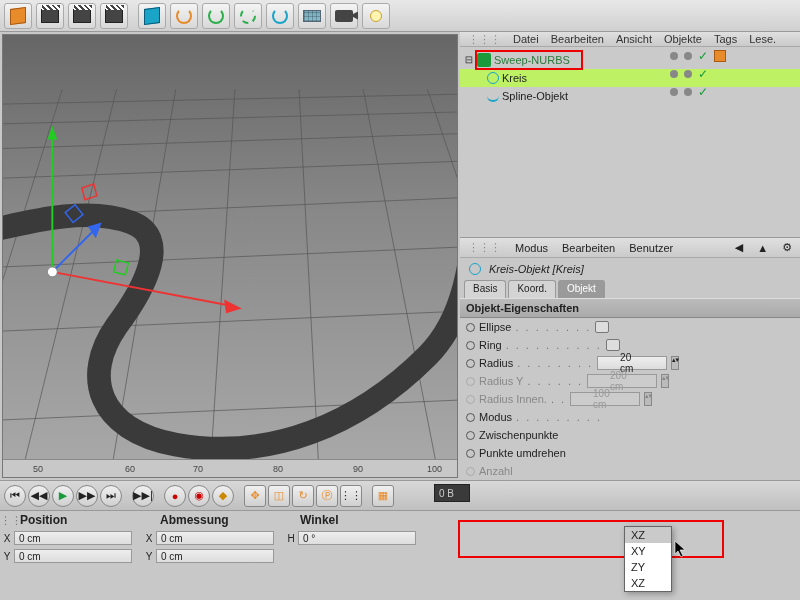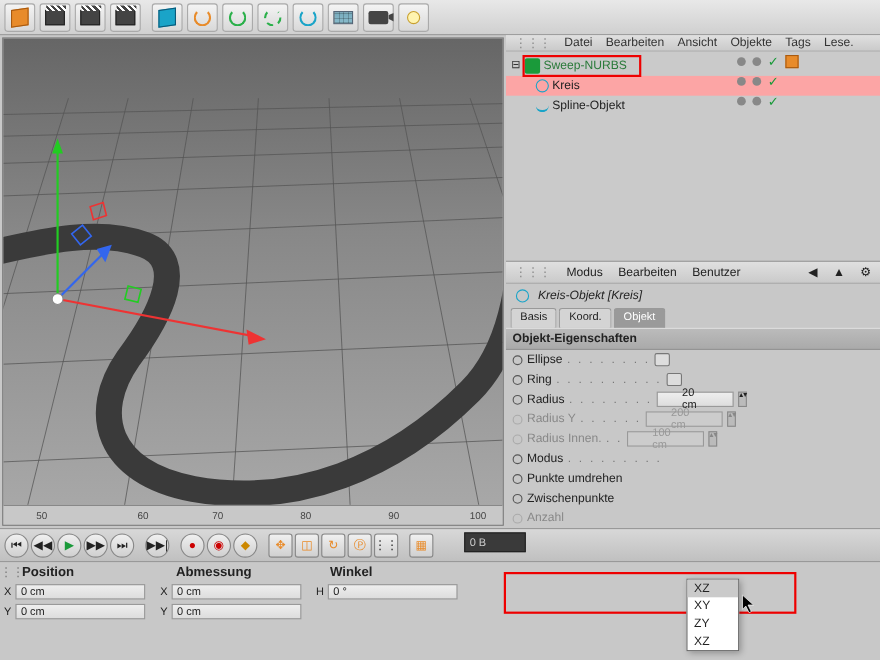--- a/index.html
+++ b/index.html
@@ -64,21 +64,21 @@
   .dropdown div{padding:2px 6px;font-size:11px;}
   .dropdown .sel{background:#cacaca;}
   .dd-hl{position:absolute;left:458px;top:520px;width:266px;height:38px;border:2px solid #e00;pointer-events:none;z-index:19;}
   .cursor{position:absolute;left:674px;top:540px;z-index:30;}
   
   .transport{height:30px;background:linear-gradient(#d8d8d8,#c0c0c0);display:flex;align-items:center;gap:2px;padding:0 4px;border-top:1px solid #999;}
   .tbtn2{width:22px;height:22px;border:1px solid #888;border-radius:11px;background:linear-gradient(#f0f0f0,#d0d0d0);display:flex;align-items:center;justify-content:center;font-size:11px;}
   .tbtn2.play{color:#1a9a3a;}
   .tbtn2.rec{color:#c00;}
   .tbtn2.sq{border-radius:3px;}
-  .framebox{width:56px;height:18px;background:#3a3a3a;color:#ccc;border:1px solid #222;display:flex;align-items:center;padding:0 4px;margin:0 4px;font-size:10px;}
+  .framebox{width:36px;height:18px;background:#3a3a3a;color:#ccc;border:1px solid #222;display:flex;align-items:center;padding:0 4px;margin:0 16px;font-size:10px;}
   
   .coords{height:56px;background:#c8c8c8;border-top:1px solid #999;display:flex;flex-direction:column;}
   .chead{height:18px;display:flex;align-items:center;}
   .chead .grip{width:14px;text-align:center;color:#777;}
   .chead .col{width:140px;padding-left:6px;font-size:12px;font-weight:bold;}
   .crow{height:18px;display:flex;align-items:center;}
   .clab{width:14px;text-align:center;font-size:10px;}
   .cval{width:118px;height:14px;background:linear-gradient(#eee,#ddd);border:1px solid #999;display:flex;align-items:center;padding:0 4px;font-size:10px;margin-right:10px;}
 </style>
 </head>
@@ -182,21 +182,21 @@
       <span>Objekte</span>
       <span>Tags</span>
       <span>Lese.</span>
     </div>
     <div class="objtree">
       <div class="tree-row">
         <span class="tree-exp">⊟</span>
         <span class="tree-ic ic-sweep"></span>
         <span style="color:#2a7a3a">Sweep-NURBS</span>
       </div>
-      <div class="tree-row" style="background:#fca5a5">
+      <div class="tree-row" style="background:#bef264">
         <span class="tree-ind"></span>
           <span class="tree-ind"></span>
         <span class="tree-ic ic-circle"></span>
         <span>Kreis</span>
       </div>
       <div class="tree-row">
         <span class="tree-ind"></span>
           <span class="tree-ind"></span>
         <span class="tree-ic ic-spline"></span>
         <span>Spline-Objekt</span>
@@ -274,25 +274,25 @@
           <span class="pval dis">100 cm</span>
           <span class="spin">▴▾</span>
         </div>
       <div class="prow">
           <span class="pcirc"></span>
           <span>Modus</span>
           <span class="dots">. . . . . . . . .</span>
         </div>
       <div class="prow">
           <span class="pcirc"></span>
+          <span>Zwischenpunkte</span>
+        </div>
+      <div class="prow">
+          <span class="pcirc"></span>
           <span>Punkte umdrehen</span>
-        </div>
-      <div class="prow">
-          <span class="pcirc"></span>
-          <span>Zwischenpunkte</span>
         </div>
       <div class="prow dis">
           <span class="pcirc" style="border-color:#aaa"></span>
           <span>Anzahl</span>
         </div>
     </div>
   </div>
 </div>
 
 <div class="transport">

